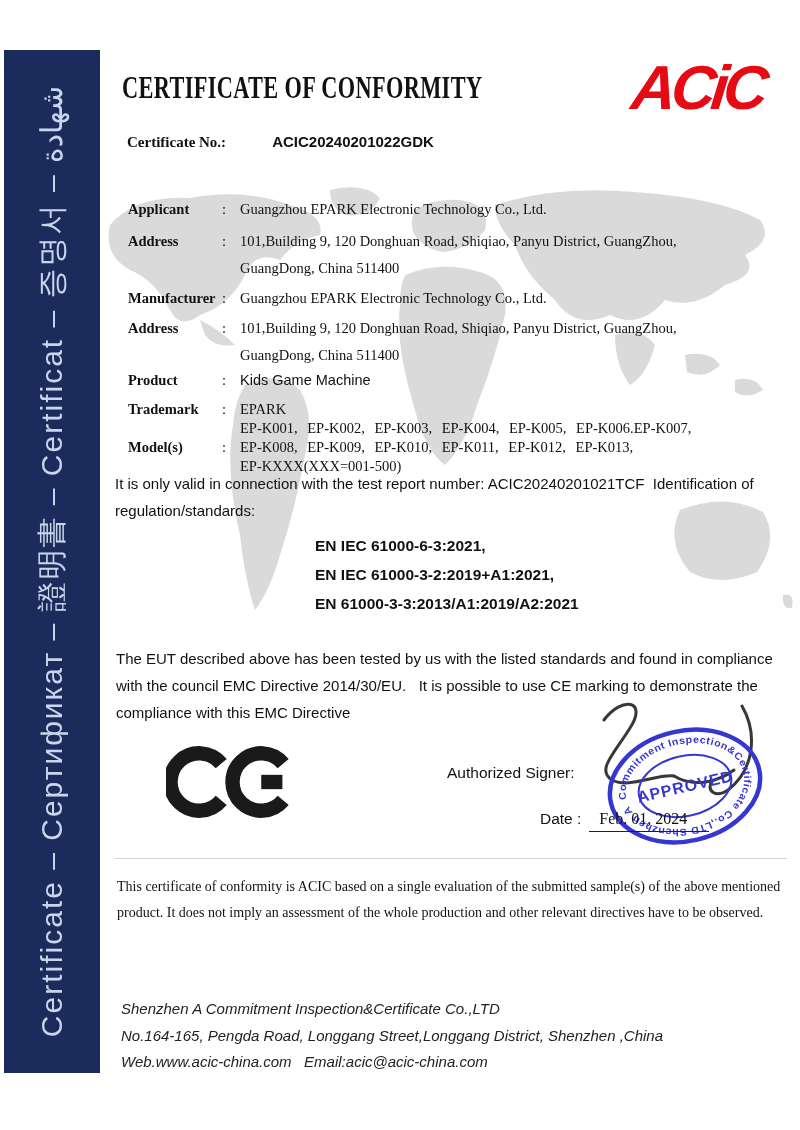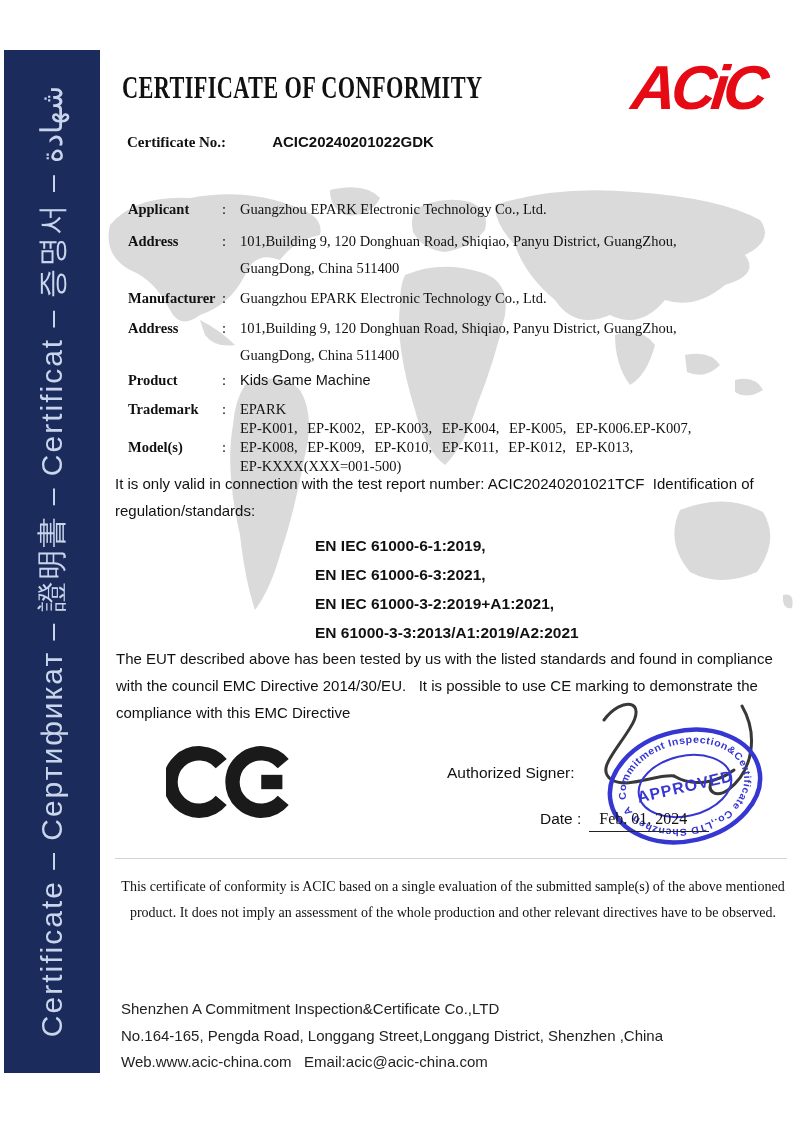--- a/index.html
+++ b/index.html
@@ -48,23 +48,23 @@
         transform:rotate(-13deg);overflow:visible;}
   .stamp-stroke{stroke:#3636d2;fill:none;}
   .stamp-ring-text{font-family:"Liberation Sans",sans-serif;font-size:10px;font-weight:bold;
         fill:#3636d2;letter-spacing:.5px;}
   .stamp-center{font-family:"Liberation Sans",sans-serif;font-size:16px;font-weight:bold;
         fill:#3636d2;letter-spacing:1px;}
   .date-row{position:absolute;left:540px;top:810px;font-family:"Liberation Sans",sans-serif;font-size:15.5px;}
   .date-value{font-family:"Liberation Serif",serif;font-size:16px;border-bottom:1.5px solid #222;
         padding:0 22px 3px 10px;margin-left:8px;display:inline-block;}
   .divider{position:absolute;left:115px;top:858px;width:672px;height:1px;background:#d2d2d2;}
-  .disclaimer{position:absolute;left:117px;top:874px;width:672px;font-size:14px;line-height:26px;text-align:center;}
+  .disclaimer{position:absolute;left:117px;top:874px;width:672px;font-size:14px;line-height:26px;}
   .footer{position:absolute;left:121px;top:996px;font-family:"Liberation Sans",sans-serif;
-        font-size:15px;line-height:26.5px;color:#222;}
+        font-style:italic;font-size:15px;line-height:26.5px;color:#222;}
   .footer-line{white-space:pre;}
 </style>
 </head>
 <body>
 
 <div class="page">
 
   <svg class="map" viewBox="0 0 700 470" aria-hidden="true">
     <path d="M15 45 Q40 15 95 18 Q150 8 195 25 Q230 35 225 55 Q200 60 185 80 Q160 70 150 95 Q135 125 105 135 Q85 150 75 130 Q60 100 35 90 Q8 75 15 45 Z"></path>
     <path d="M235 10 Q270 2 285 18 Q275 38 250 35 Q235 28 235 10 Z"></path>
@@ -134,21 +134,20 @@
         <span>EP-K001, EP-K002, EP-K003, EP-K004, EP-K005, EP-K006.EP-K007,</span><br>
         <span>EP-K008, EP-K009, EP-K010, EP-K011, EP-K012, EP-K013,</span><br>
         <span>EP-KXXX(XXX=001-500)</span>
       </span>
     </div>
   </div>
 
   <div class="validity">It is only valid in connection with the test report number: ACIC20240201021TCF  Identification of regulation/standards:</div>
 
   <div class="standards">
-    <div class="std">EN IEC 61000-6-1:2019,</div>
     <div class="std">EN IEC 61000-6-3:2021,</div>
     <div class="std">EN IEC 61000-3-2:2019+A1:2021,</div>
     <div class="std">EN 61000-3-3:2013/A1:2019/A2:2021</div>
   </div>
 
   <div class="compliance">The EUT described above has been tested by us with the listed standards and found in compliance with the council EMC Directive 2014/30/EU.   It is possible to use CE marking to demonstrate the compliance with this EMC Directive</div>
 
   <svg class="ce" viewBox="0 0 172 100" aria-hidden="true">
     <path class="ce-stroke" d="M 73.1 25.6 A 38 38 0 1 0 73.1 74.4"></path>
     <path class="ce-stroke" d="M 155.1 25.6 A 38 38 0 1 0 155.1 74.4"></path>

